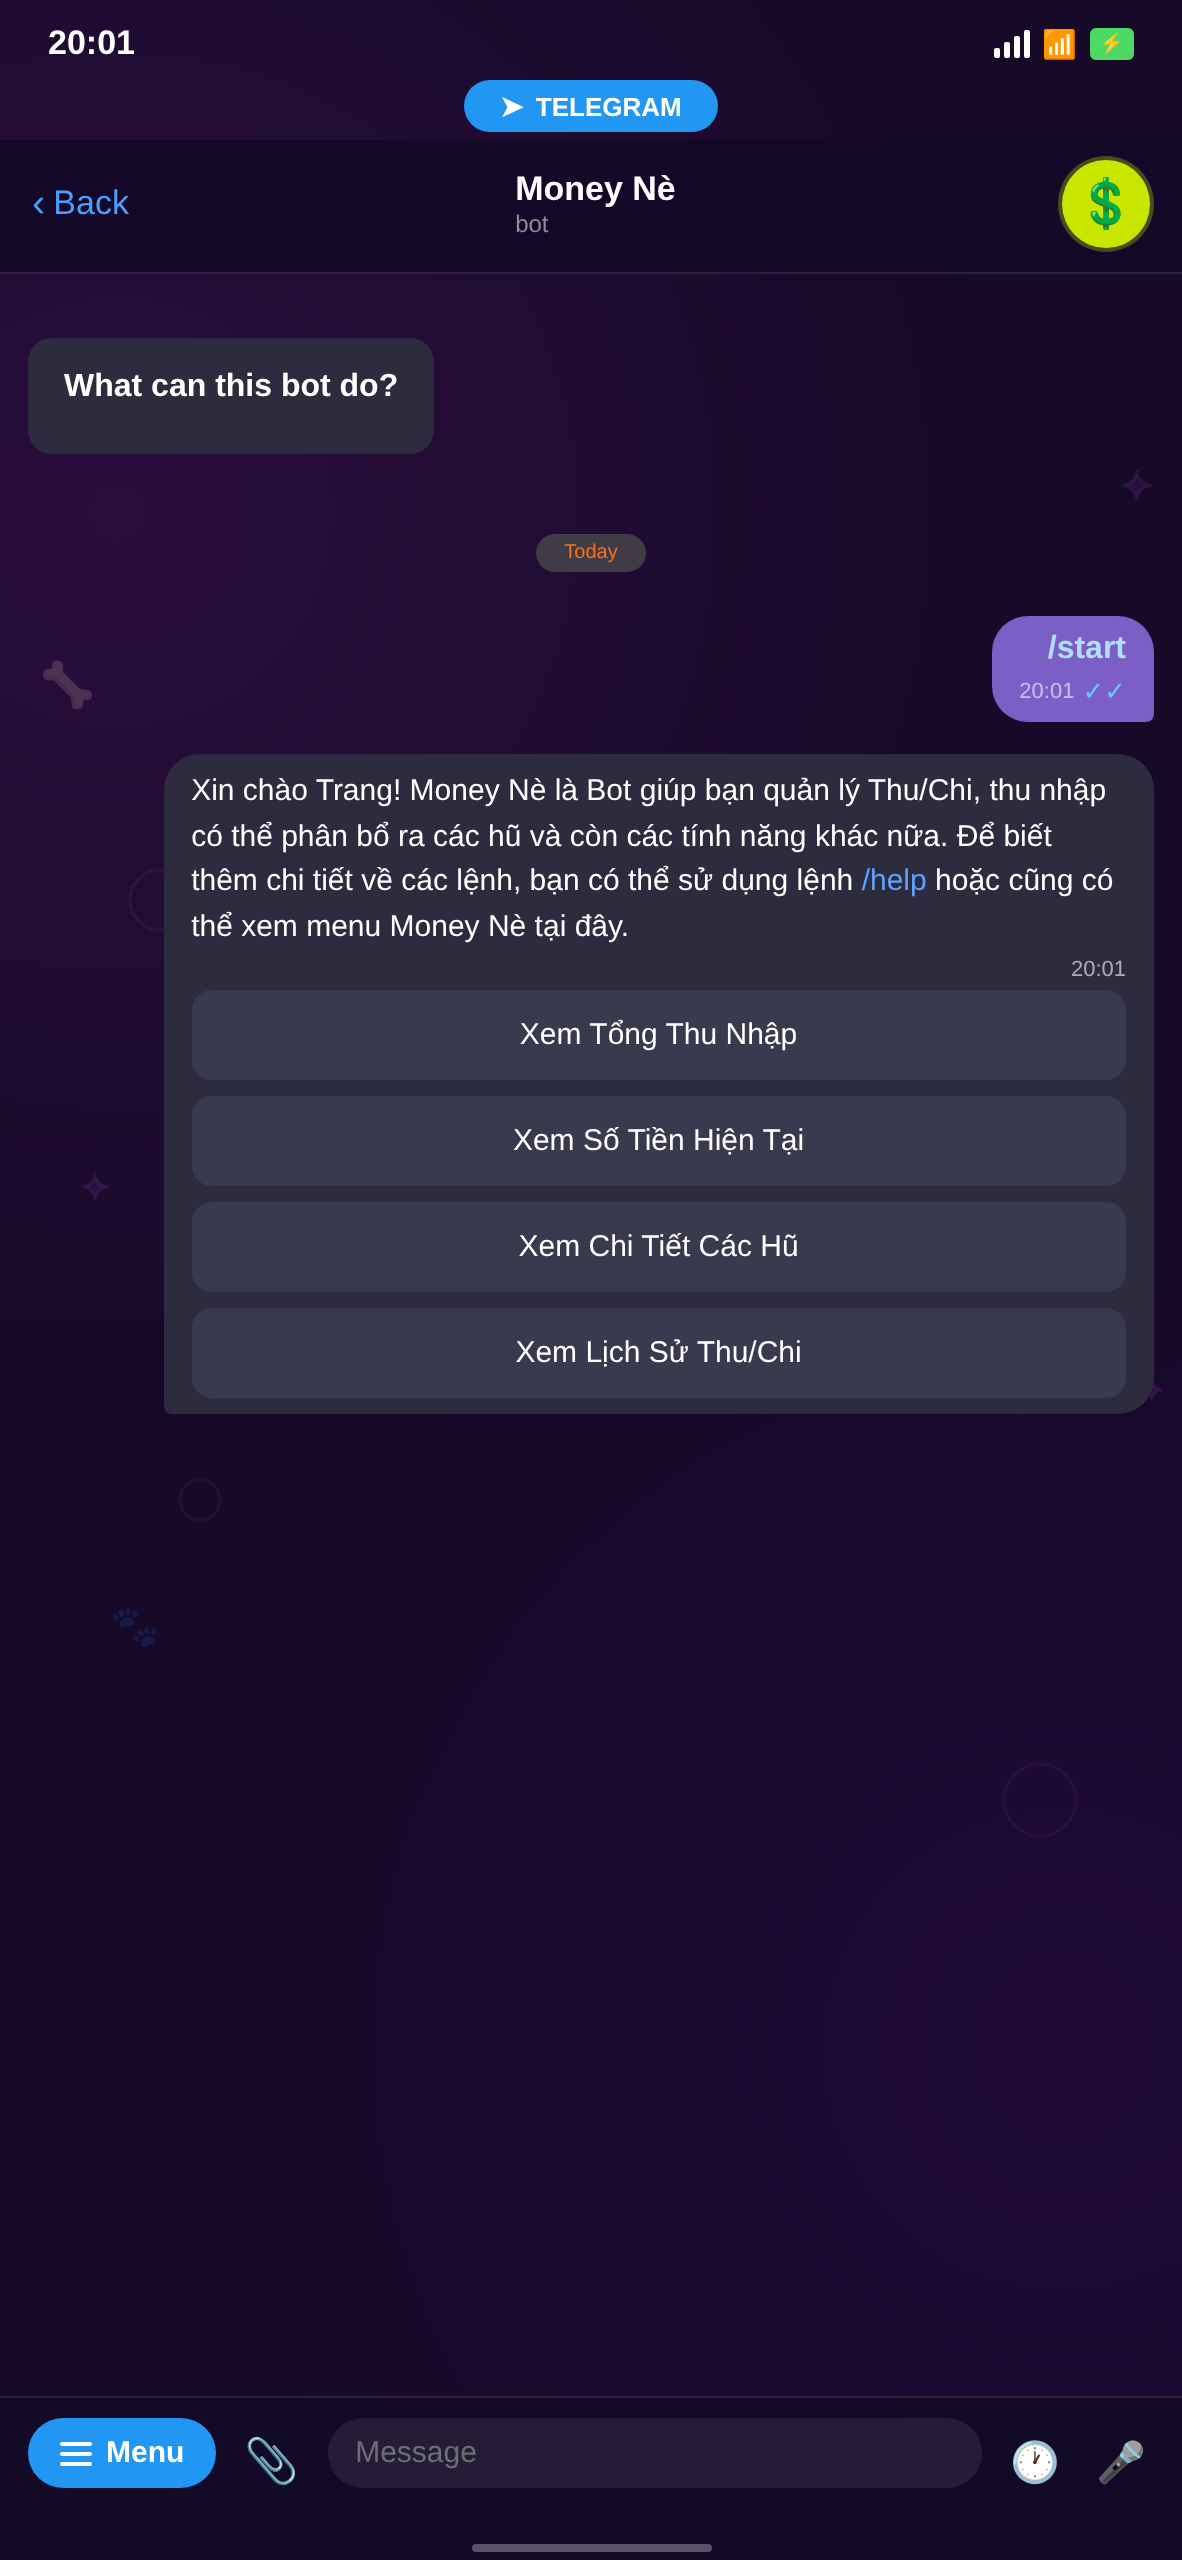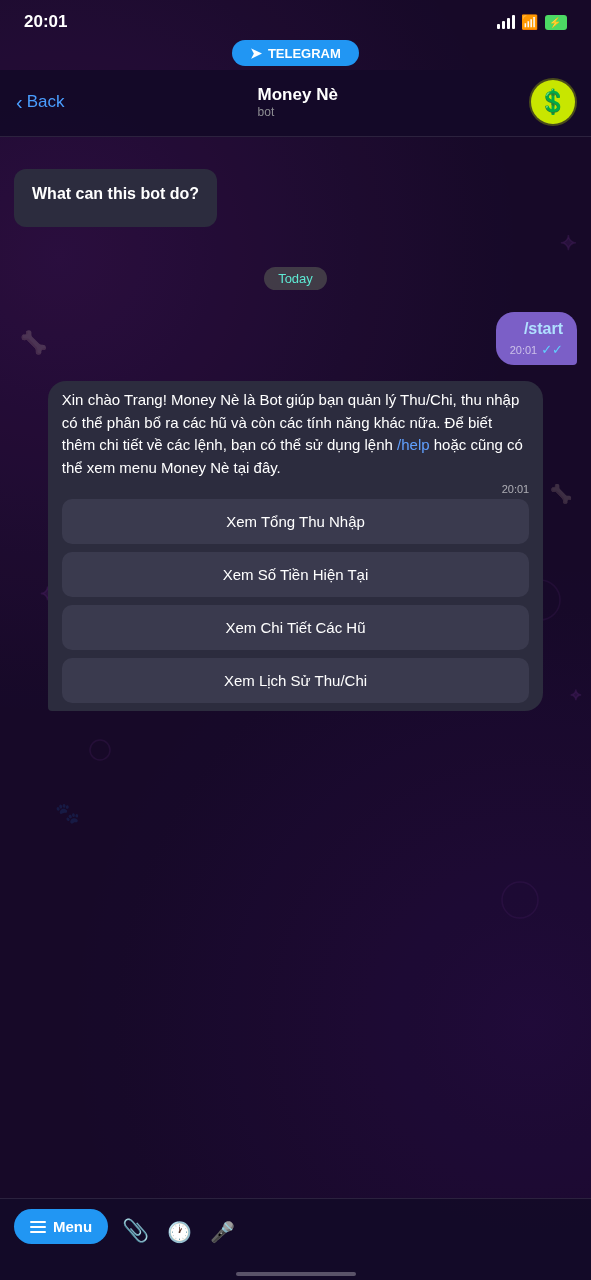--- a/index.html
+++ b/index.html
@@ -208,39 +208,39 @@
 
     
     .date-divider {
       display: flex;
       justify-content: center;
       margin: 8px 0;
     }
 
     .date-pill {
       background: rgba(80,80,80,0.7);
-      color: #5eead4;
+      color: #f97316;
       border-radius: 12px;
       padding: 4px 14px;
-      font-size: 13px;
+      font-size: 10px;
     }
 
     
     .message-row {
       display: flex;
       margin: 2px 0;
     }
 
     .message-row.outgoing {
       justify-content: flex-end;
       text-align: right;
     }
 
     .message-row.incoming {
-      justify-content: center;
+      justify-content: flex-end;
     }
 
     .message-bubble {
       border-radius: 18px;
       padding: 8px 14px;
       max-width: 75%;
       position: relative;
     }
 
     .message-bubble.outgoing {
@@ -511,20 +511,21 @@
   <div class="bottom-bar">
     <button class="menu-button">
       <div class="menu-lines">
         <div class="menu-line"></div>
         <div class="menu-line"></div>
         <div class="menu-line"></div>
       </div>
       <span>Menu</span>
     </button>
     <button class="attachment-btn">📎</button>
+    <input class="message-input" type="text" placeholder="Message" style="">
     <button class="emoji-btn">🕐</button>
     <button class="mic-btn">🎤</button>
   </div>
 
   <div class="home-indicator">
     <div class="home-bar"></div>
   </div>
 
 </div>
 

